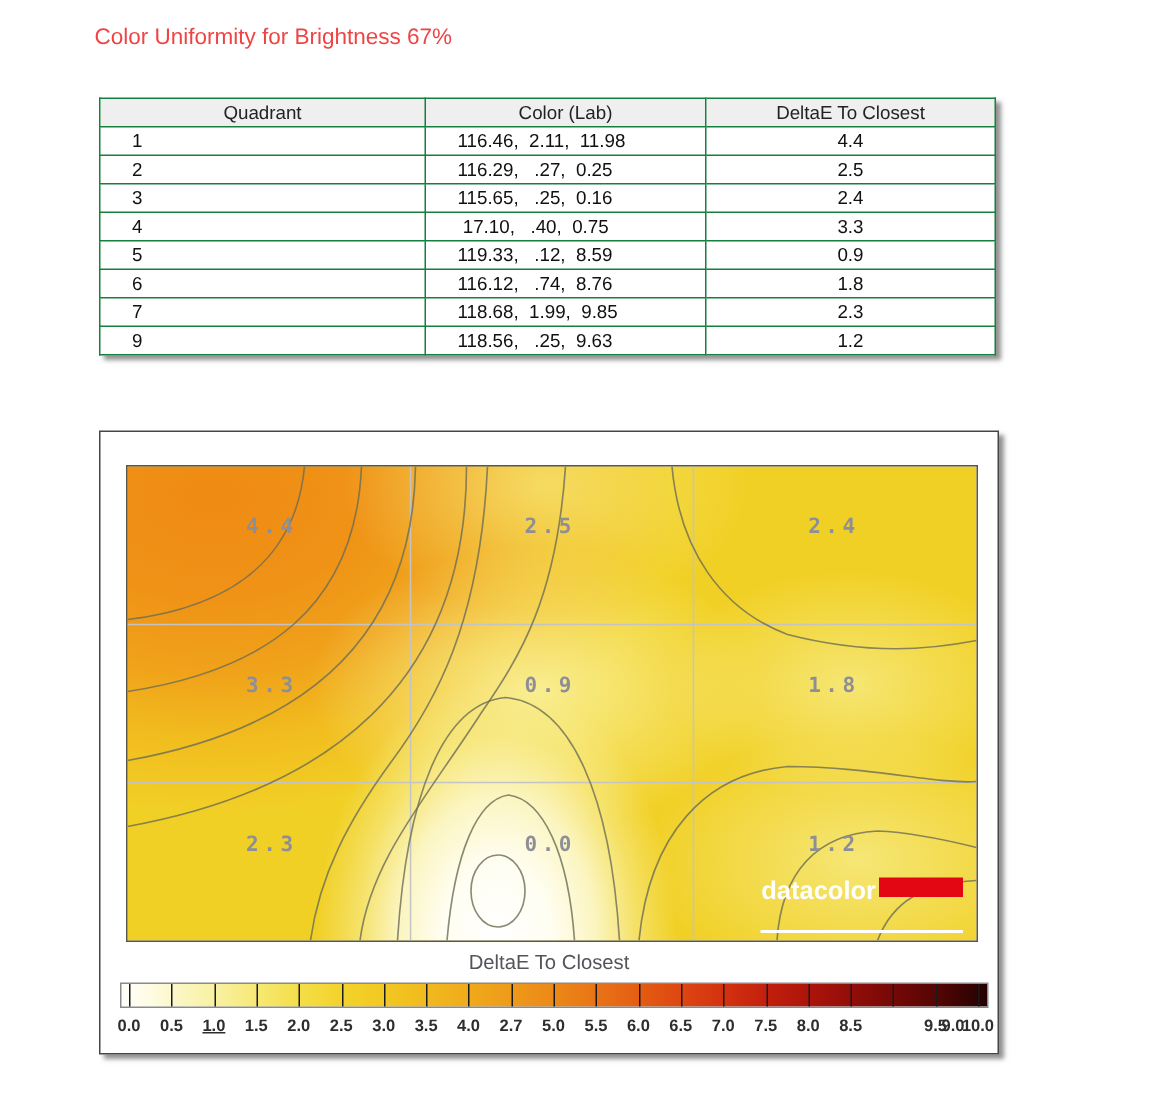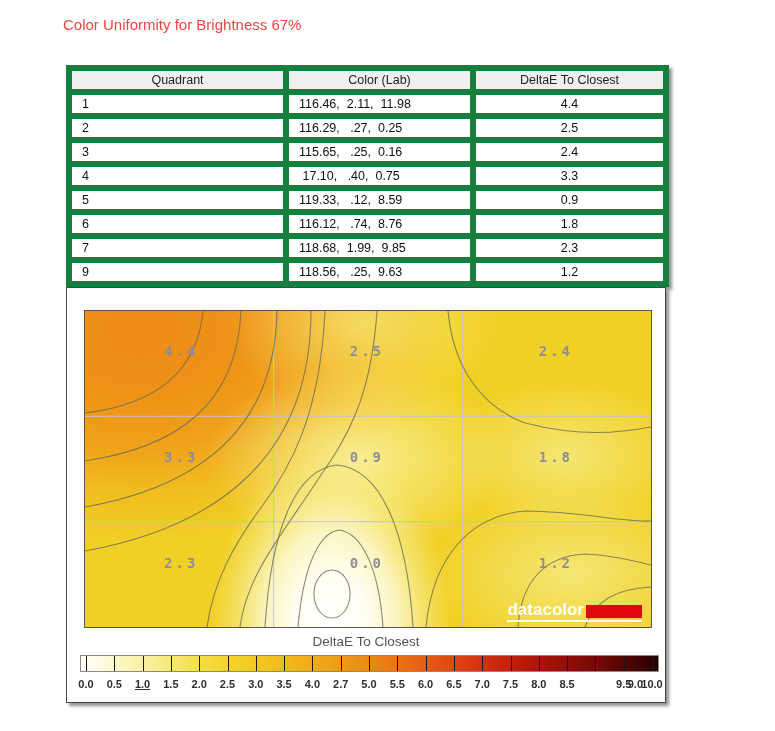--- a/index.html
+++ b/index.html
@@ -6,21 +6,21 @@
   body{width:775px;height:731px;position:relative;overflow:hidden;
        font-family:"Liberation Sans",sans-serif;}
 
   .title{position:absolute;left:63px;top:16px;font-size:15px;color:#ef4444;}
 
   
   table.tbl{position:absolute;left:66px;top:65px;width:597px;
     border-collapse:collapse;table-layout:fixed;background:#fff;
     box-shadow:3px 3px 3px rgba(110,110,110,0.75);
     font-size:12.5px;color:#111;}
-  .tbl th,.tbl td{border:6px solid #15803d;height:18px;padding:0 10px;overflow:hidden;}
+  .tbl th,.tbl td{border:1px solid #15803d;height:18px;padding:0 21px;overflow:hidden;}
   .tbl th{background:#efefef;font-weight:normal;text-align:center;color:#222;}
   td.cell-quad{text-align:left;white-space:pre;}
   td.cell-lab{text-align:left;white-space:pre;}
   td.cell-delta{text-align:center;}
 
   
   .panel{position:absolute;left:66px;top:287px;width:598px;height:414px;
     background:#fff;border:1px solid #43474b;
     box-shadow:3px 3px 3px rgba(110,110,110,0.75);}
 
@@ -41,22 +41,22 @@
       radial-gradient(ellipse 360px 250px at 10% 6%,
         #ef8a13 0%, #ef9317 28%, #f0a31a 48%,
         rgba(241,185,29,0.85) 65%, rgba(242,208,38,0) 85%),
       linear-gradient(#f1d026,#f1d026);}
   .plot svg{position:absolute;left:0;top:0;width:100%;height:100%;display:block;}
 
   .qlabel{position:absolute;transform:translate(-50%,-55%);
     font-family:"DejaVu Sans Mono",monospace;font-weight:bold;font-size:14px;
     letter-spacing:3px;color:#8e8e96;white-space:nowrap;}
 
-  .logo{position:absolute;right:9px;bottom:5px;display:flex;align-items:flex-end;
-    border-bottom:2px solid #fff;padding-bottom:2px;}
+  .logo{position:absolute;right:9px;bottom:5px;display:flex;align-items:flex-start;
+    border-bottom:2px solid #fff;padding-bottom:18px;}
   .logo-text{color:#fff;font-weight:bold;font-size:17px;line-height:1;
     letter-spacing:0px;}
   .logo-red{width:56px;height:13px;background:#e30613;margin-left:2px;}
 
   .cbar-title{position:absolute;left:0;right:0;top:346px;text-align:center;
     font-size:13.5px;color:#54545c;}
   .cbar{position:absolute;left:13px;top:367px;width:577px;height:15px;
     border:1px solid #8a8a8a;
     background:linear-gradient(to right,
       #fffffa 0%, #fefce6 3%, #fbf6c0 7%, #f8ef98 12%, #f6e871 16%,

